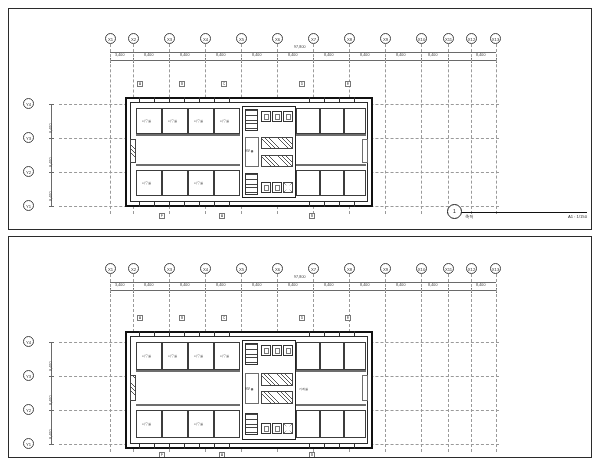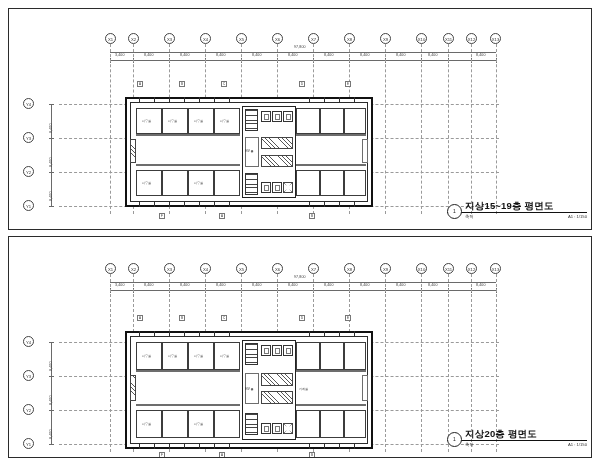--- a/index.html
+++ b/index.html
@@ -399,21 +399,20 @@
       <div class="tag" style="left:212px; top:72px;">C</div>
       <div class="tag" style="left:290px; top:72px;">D</div>
       <div class="tag" style="left:336px; top:72px;">E</div>
       <div class="tag" style="left:150px; top:204px;">F</div>
       <div class="tag" style="left:210px; top:204px;">A</div>
       <div class="tag" style="left:300px; top:204px;">B</div>
 
       <div class="titleblock">
         <div class="title-rule"></div>
         <div class="title-num">1</div>
-        <div class="title-name">지상15~19층 평면도</div>
         <div class="title-scale">축척</div>
         <div class="title-right">A1 : 1/150</div>
       </div>
     </div>
   </div>
 
   <div class="panel panel-bottom">
     <div class="plan-area">
 
       <div class="bubble" style="left:96px; top:26px;">X1</div>
@@ -568,23 +567,16 @@
 
       <div class="tag" style="left:128px; top:78px;">A</div>
       <div class="tag" style="left:170px; top:78px;">B</div>
       <div class="tag" style="left:212px; top:78px;">C</div>
       <div class="tag" style="left:290px; top:78px;">D</div>
       <div class="tag" style="left:336px; top:78px;">E</div>
       <div class="tag" style="left:150px; top:215px;">F</div>
       <div class="tag" style="left:210px; top:215px;">A</div>
       <div class="tag" style="left:300px; top:215px;">B</div>
 
-      <div class="titleblock">
-        <div class="title-rule"></div>
-        <div class="title-num">1</div>
-        <div class="title-name">지상20층 평면도</div>
-        <div class="title-scale">축척</div>
-        <div class="title-right">A1 : 1/150</div>
-      </div>
     </div>
   </div>
 
 </div>
 
 </body></html>

